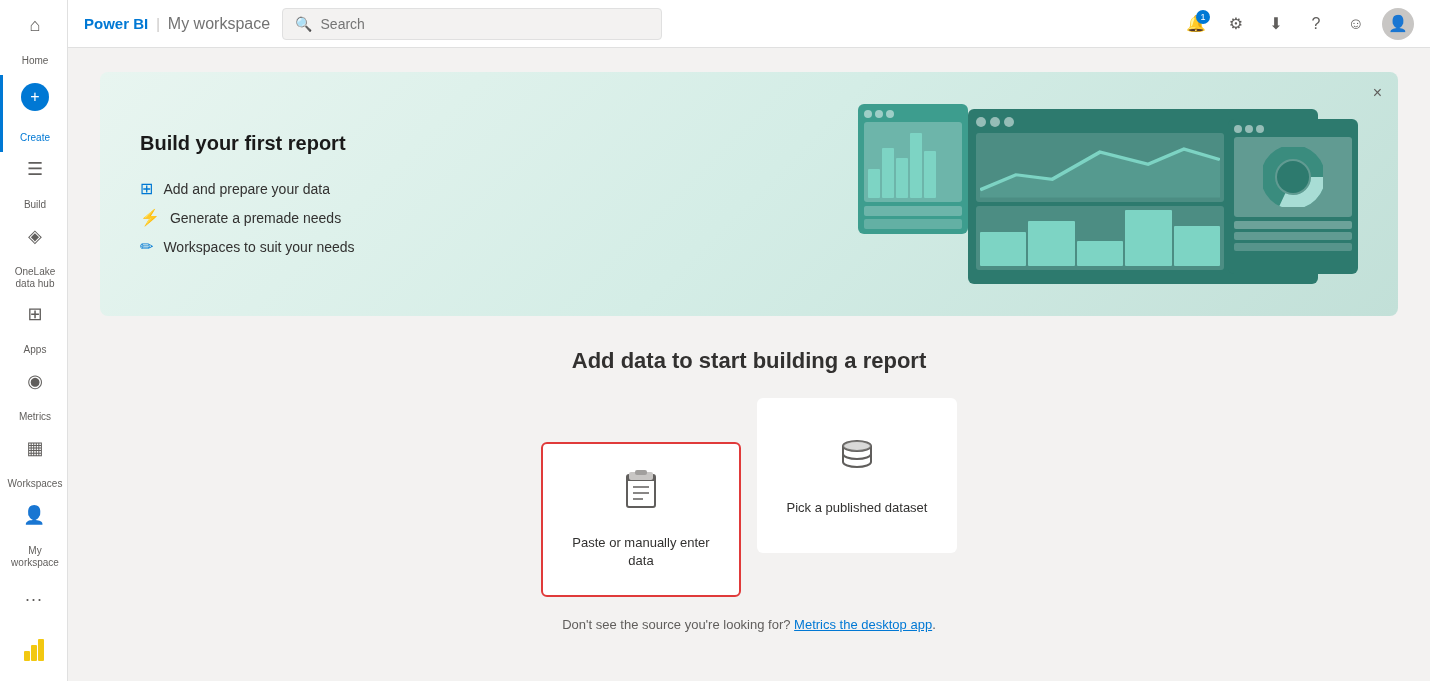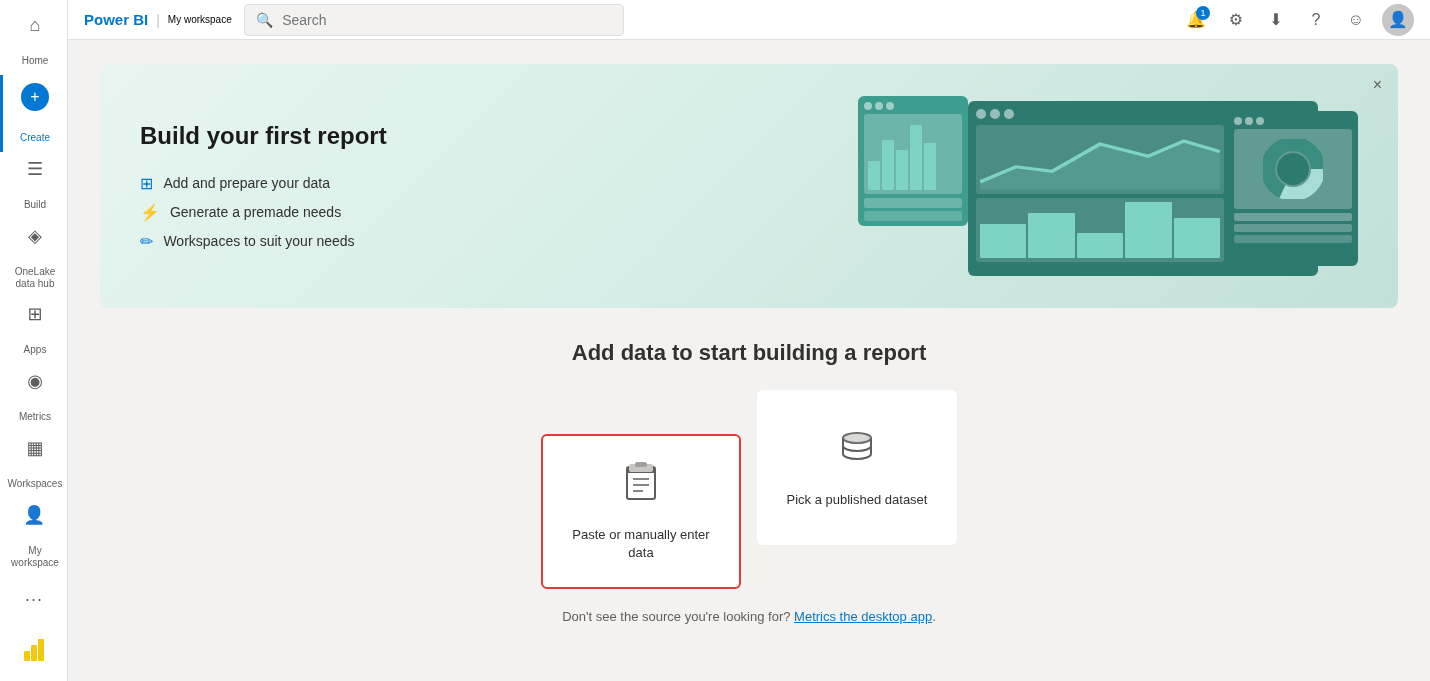--- a/index.html
+++ b/index.html
@@ -77,40 +77,40 @@
       flex-direction: column;
       overflow: hidden;
     }
 
     
     .topbar {
       background: #fff;
       display: flex;
       align-items: center;
       padding: 0 16px;
-      height: 40px;
+      height: 48px;
       border-bottom: 1px solid #e0e0e0;
       gap: 12px;
       flex-shrink: 0;
     }
     .topbar-brand {
       display: flex;
       align-items: center;
       gap: 8px;
       font-size: 14px;
       color: #605e5c;
     }
     .topbar-brand .brand-name {
       color: #0078d4;
       font-weight: 600;
       font-size: 15px;
     }
     .topbar-brand .workspace-name {
-      color: #000000;
-      font-size: 10px;
+      color: #737373;
+      font-size: 16px;
     }
     .search-bar {
       flex: 1;
       max-width: 380px;
       display: flex;
       align-items: center;
       background: #f3f2f1;
       border: 1px solid #e0e0e0;
       border-radius: 4px;
       padding: 0 12px;
@@ -190,21 +190,21 @@
       padding: 32px 40px;
       position: relative;
       display: flex;
       align-items: center;
       justify-content: space-between;
       margin-bottom: 32px;
       overflow: hidden;
       min-height: 230px;
     }
     .hero-text h1 {
-      font-size: 24px;
+      font-size: 20px;
       font-weight: 600;
       color: #1a1a1a;
       margin-bottom: 24px;
     }
     .hero-features {
       list-style: none;
       display: flex;
       flex-direction: column;
       gap: 10px;
     }

